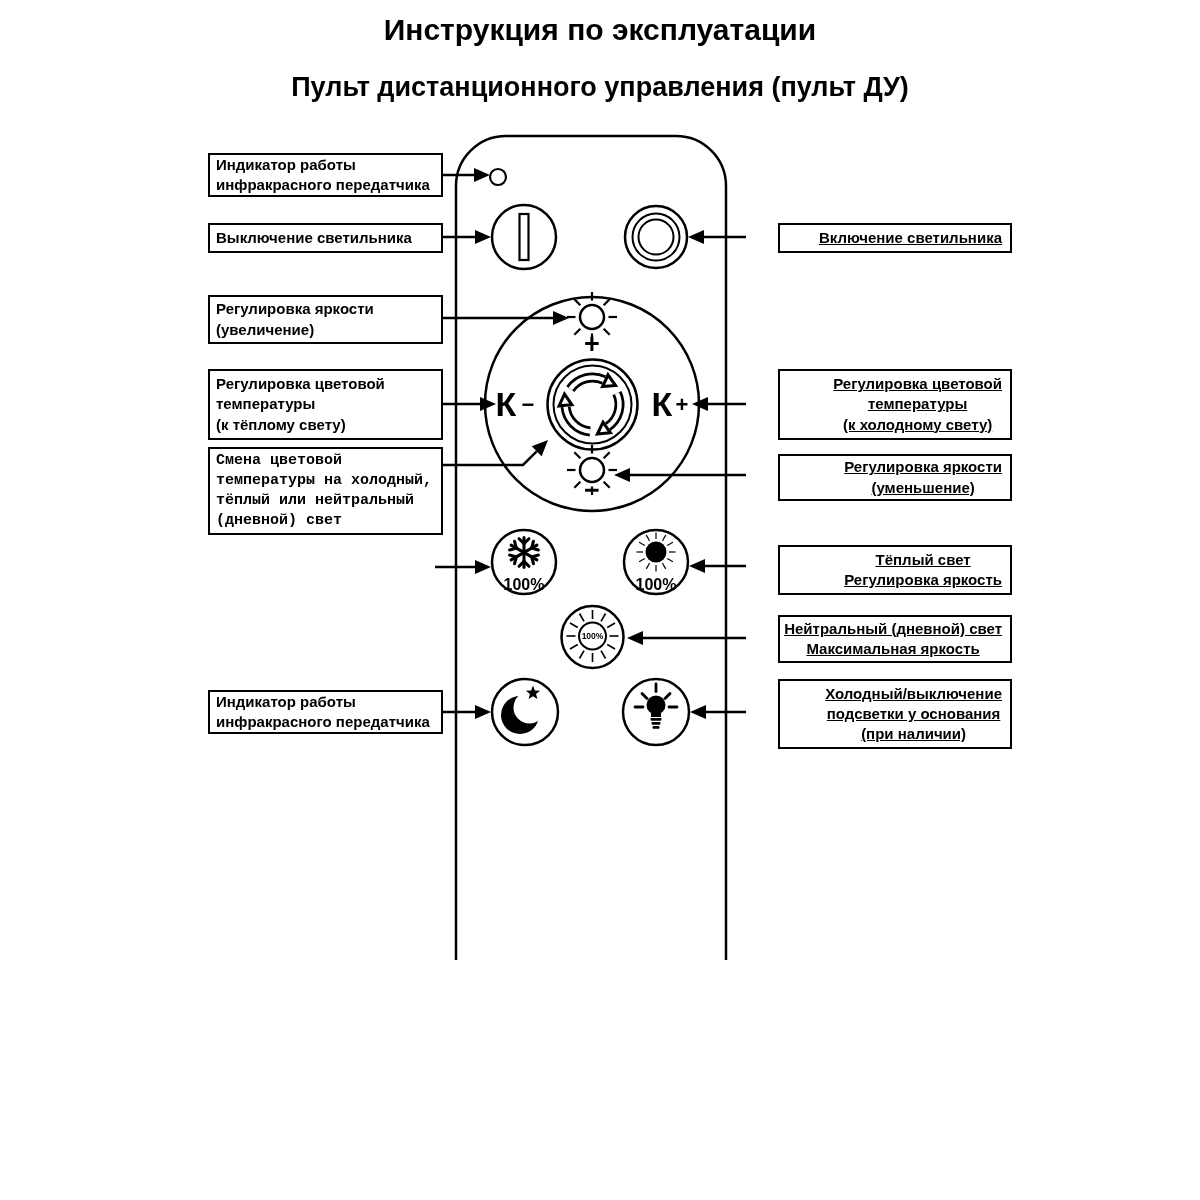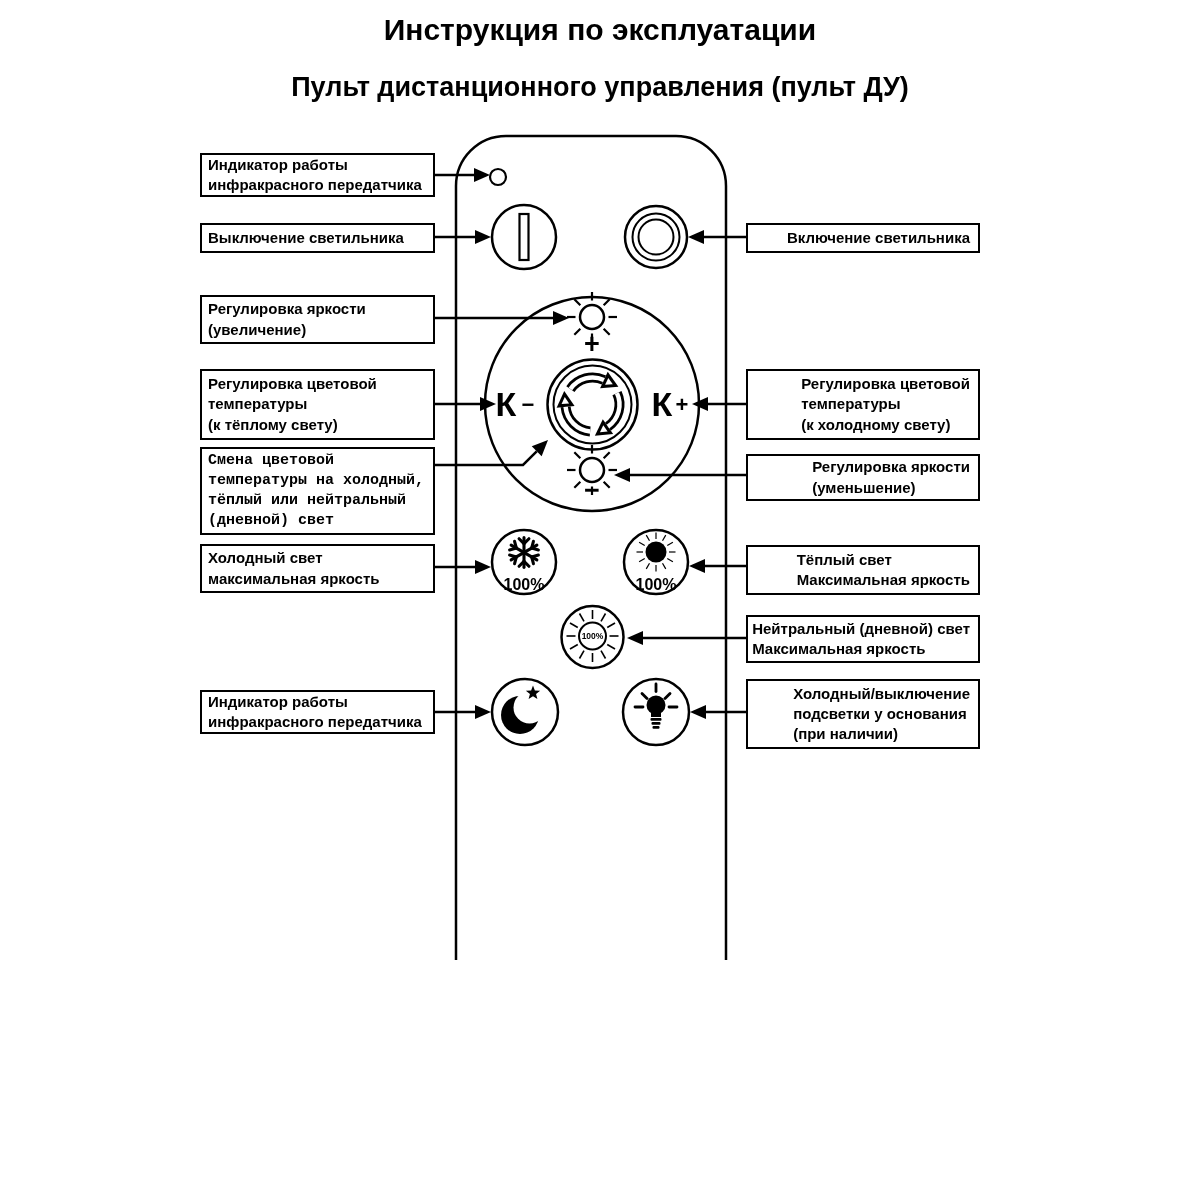--- a/index.html
+++ b/index.html
@@ -4,24 +4,24 @@
 <style>
   html,body{margin:0;padding:0;background:#fff;}
   .canvas{position:relative;width:1200px;height:960px;background:#fff;
           font-family:"Liberation Sans",sans-serif;color:#000;overflow:hidden;}
   .page-title{position:absolute;left:0;top:13px;width:1200px;text-align:center;
               font-size:30px;font-weight:bold;}
   .page-subtitle{position:absolute;left:0;top:72px;width:1200px;text-align:center;
               font-size:27px;font-weight:bold;}
   .callout{position:absolute;background:#fff;border:2px solid #000;box-sizing:border-box;
            display:flex;align-items:center;font-weight:bold;font-size:15px;
-           line-height:1.34;white-space:pre-line;}
+           line-height:1.34;white-space:pre-line;margin-left:8px;}
   .callout.left{left:200px;width:235px;padding-left:6px;padding-right:3px;text-align:left;}
-  .callout.right{left:746px;width:234px;padding-right:8px;padding-left:3px;
-                 justify-content:flex-end;text-align:left;}
+  .callout.right{left:770px;width:234px;padding-right:8px;padding-left:3px;
+                 justify-content:flex-end;text-align:center;text-decoration:underline;}
   svg{position:absolute;left:0;top:0;}
   .oln{fill:#fff;stroke:#000;}
   .ln{stroke:#000;fill:none;}
   .blk{fill:#000;stroke:none;}
   .wht{fill:#fff;stroke:none;}
   text{font-family:"Liberation Sans",sans-serif;font-weight:bold;fill:#000;
        text-anchor:middle;}
 </style>
 </head>
 <body>
@@ -224,32 +224,30 @@
   <div class="callout left" style="top:223px;height:30px;">Выключение светильника</div>
   <div class="callout left" style="top:295px;height:49px;">Регулировка яркости
 (увеличение)</div>
   <div class="callout left" style="top:369px;height:71px;">Регулировка цветовой
 температуры
 (к тёплому свету)</div>
   <div class="callout left" style="top:447px;height:88px;font-family:Liberation Mono, monospace;">Смена цветовой
 температуры на холодный,
 тёплый или нейтральный
 (дневной) свет</div>
-  <div class="callout left" style="top:544px;height:49px;">Холодный свет
-максимальная яркость</div>
   <div class="callout left" style="top:690px;height:44px;">Индикатор работы
 инфракрасного передатчика</div>
 
   <div class="callout right" style="top:223px;height:30px;">Включение светильника</div>
   <div class="callout right" style="top:369px;height:71px;">Регулировка цветовой
 температуры
 (к холодному свету)</div>
   <div class="callout right" style="top:454px;height:47px;">Регулировка яркости
 (уменьшение)</div>
   <div class="callout right" style="top:545px;height:50px;">Тёплый свет
-Максимальная яркость</div>
+Регулировка яркость</div>
   <div class="callout right" style="top:615px;height:48px;">Нейтральный (дневной) свет
 Максимальная яркость</div>
   <div class="callout right" style="top:679px;height:70px;">Холодный/выключение
 подсветки у основания
 (при наличии)</div>
 
 </div>
 
 </body></html>

